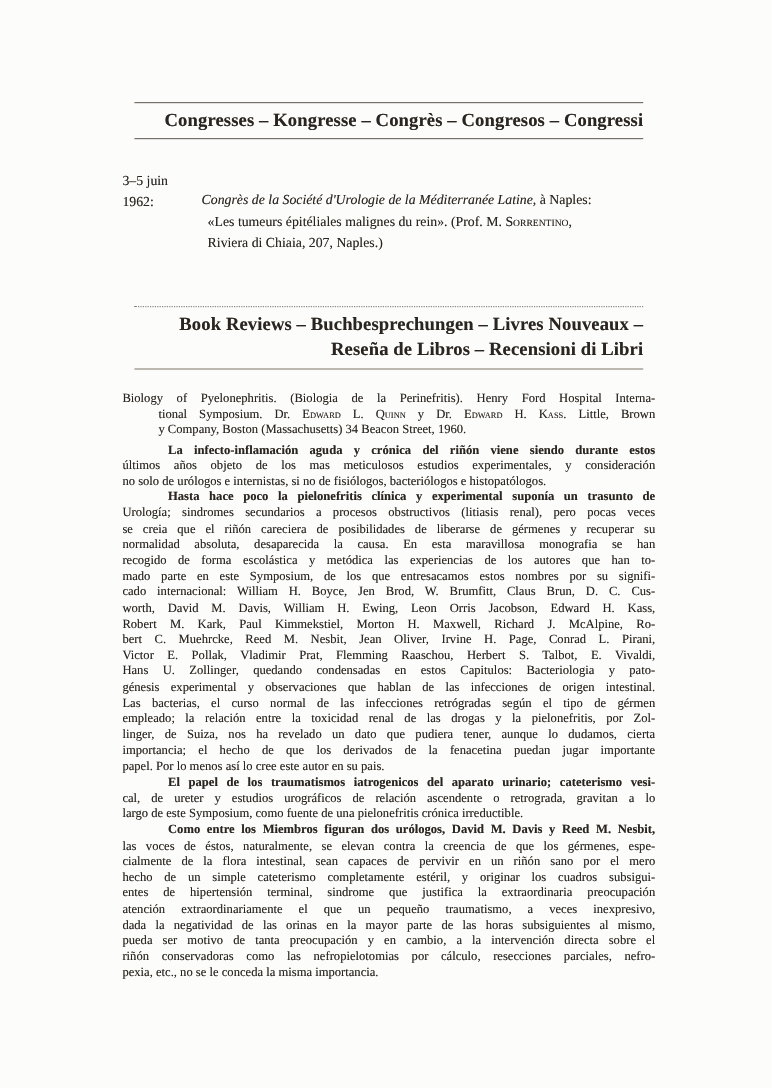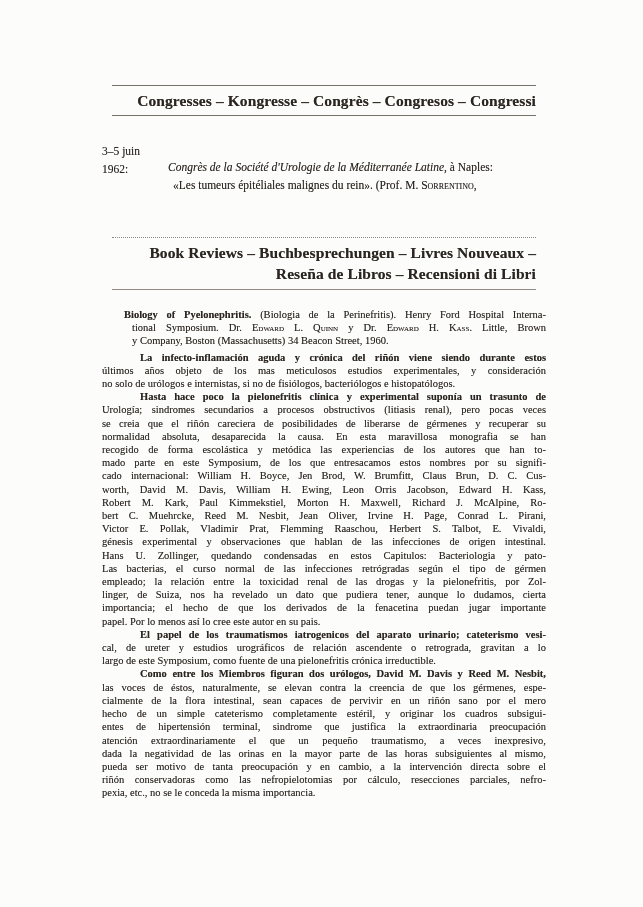--- a/index.html
+++ b/index.html
@@ -63,39 +63,40 @@
   .para { margin: 0; }
   .para.gap-after { margin-bottom: 3px; }
   .line { text-align: justify; text-align-last: justify; }
   .line.l-last { text-align-last: left; }
   .para.indent .l-first { padding-left: 38px; font-weight: bold; }
   .para.hang .line { padding-left: 30px; }
   .para.hang .l-first { padding-left: 0; }
 
   
   .i  { font-style: italic; }
-  .b  { font-weight: 700; margin-left: 22px; }
+  .b  { font-weight: 400; }
   .sc { font-variant: small-caps; }
 </style>
 </head>
 <body>
 
 <div class="content">
 
   <header class="congresses">
     <div class="rule"></div>
     <h1 class="sec-title">Congresses – Kongresse – Congrès – Congresos – Congressi</h1>
     <div class="rule"></div>
   </header>
 
   <section class="entry">
     <div class="entry-date">3–5 juin 1962:</div>
     <div class="entry-desc">
         <div class="entry-line"><span class="i">Congrès de la Société d'Urologie de la Méditerranée Latine,</span><span> à Naples:</span></div>
         <div class="entry-line"><span>«Les tumeurs épitéliales malignes du rein». (Prof. M. </span><span class="sc">Sorrentino</span><span>,</span></div>
+        <div class="entry-line"><span>Riviera di Chiaia, 207, Naples.)</span></div>
       </div>
   </section>
 
   <header class="bookrev">
     <div class="rule rule-dot"></div>
     <div class="titles">
       <h2 class="sec-title">Book Reviews – Buchbesprechungen – Livres Nouveaux –</h2>
       <h2 class="sec-title">Reseña de Libros – Recensioni di Libri</h2>
     </div>
     <div class="rule rule-soft"></div>
@@ -117,22 +118,22 @@
         <div class="line"><span>Urología; sindromes secundarios a procesos obstructivos (litiasis renal), pero pocas veces</span></div>
         <div class="line"><span>se creia que el riñón careciera de posibilidades de liberarse de gérmenes y recuperar su</span></div>
         <div class="line"><span>normalidad absoluta, desaparecida la causa. En esta maravillosa monografia se han</span></div>
         <div class="line"><span>recogido de forma escolástica y metódica las experiencias de los autores que han to-</span></div>
         <div class="line"><span>mado parte en este Symposium, de los que entresacamos estos nombres por su signifi-</span></div>
         <div class="line"><span>cado internacional: William H. Boyce, Jen Brod, W. Brumfitt, Claus Brun, D. C. Cus-</span></div>
         <div class="line"><span>worth, David M. Davis, William H. Ewing, Leon Orris Jacobson, Edward H. Kass,</span></div>
         <div class="line"><span>Robert M. Kark, Paul Kimmekstiel, Morton H. Maxwell, Richard J. McAlpine, Ro-</span></div>
         <div class="line"><span>bert C. Muehrcke, Reed M. Nesbit, Jean Oliver, Irvine H. Page, Conrad L. Pirani,</span></div>
         <div class="line"><span>Victor E. Pollak, Vladimir Prat, Flemming Raaschou, Herbert S. Talbot, E. Vivaldi,</span></div>
+        <div class="line"><span>Hans U. Zollinger, quedando condensadas en estos Capitulos: Bacteriologia y pato-</span></div>
         <div class="line"><span>génesis experimental y observaciones que hablan de las infecciones de origen intestinal.</span></div>
-        <div class="line"><span>Hans U. Zollinger, quedando condensadas en estos Capitulos: Bacteriologia y pato-</span></div>
         <div class="line"><span>Las bacterias, el curso normal de las infecciones retrógradas según el tipo de gérmen</span></div>
         <div class="line"><span>empleado; la relación entre la toxicidad renal de las drogas y la pielonefritis, por Zol-</span></div>
         <div class="line"><span>linger, de Suiza, nos ha revelado un dato que pudiera tener, aunque lo dudamos, cierta</span></div>
         <div class="line"><span>importancia; el hecho de que los derivados de la fenacetina puedan jugar importante</span></div>
         <div class="line l-last"><span>papel. Por lo menos así lo cree este autor en su pais.</span></div>
       </div>
       <div class="para indent">
         <div class="line l-first"><span>El papel de los traumatismos iatrogenicos del aparato urinario; cateterismo vesi-</span></div>
         <div class="line"><span>cal, de ureter y estudios urográficos de relación ascendente o retrograda, gravitan a lo</span></div>
         <div class="line l-last"><span>largo de este Symposium, como fuente de una pielonefritis crónica irreductible.</span></div>

